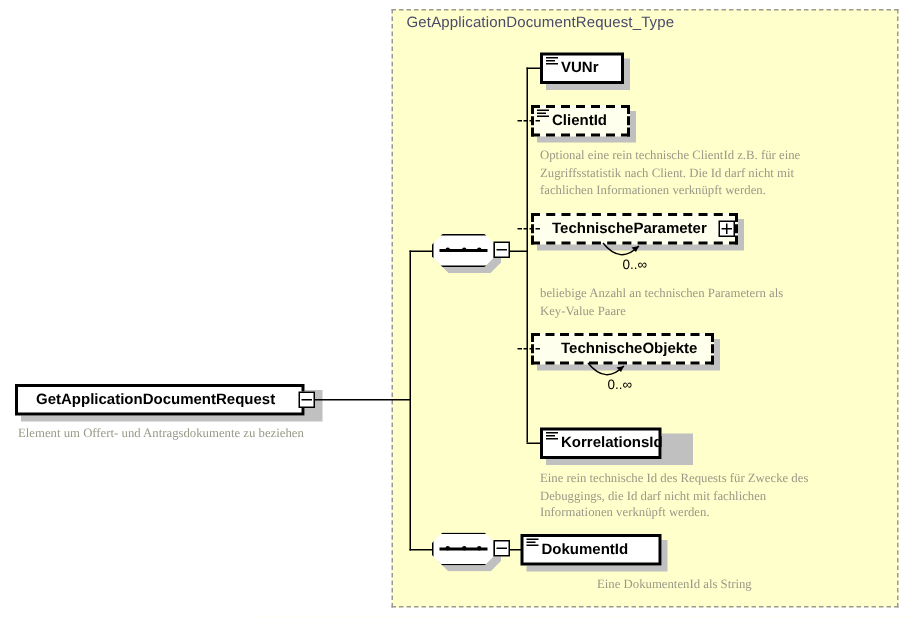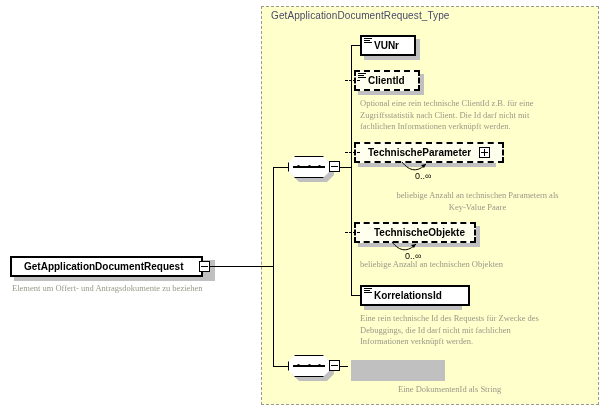--- a/index.html
+++ b/index.html
@@ -248,49 +248,48 @@
         <i></i>
       </span>
     <span>ClientId</span>
   </div>
   <div class="annot" style="left:360px; top:98px; width:235px;">Optional eine rein technische ClientId z.B. für eine
 Zugriffsstatistik nach Client. Die Id darf nicht mit
 fachlichen Informationen verknüpft werden.</div>
 
   <div class="line dotted-h" style="left:345px; top:152px; width:15px;"></div>
   <div class="eshadow" style="left:358px; top:146px; width:138px; height:21px;"></div>
-  <div class="ebox optional" style="left:354px; top:142px; width:150px;">
+  <div class="ebox optional" style="left:354px; top:142px; width:138px;">
 
     <span>TechnischeParameter</span>
   </div>
   <div class="expander plus" style="left:479px; top:147px;"></div>
   <svg class="squiggle" style="left:400px; top:160px;" width="30" height="14" viewBox="0 0 30 14">
     <path d="M2 2 C 10 12, 18 12, 26 4" stroke="#000" stroke-width="1" fill="none"></path>
     <path d="M26 4 l -5 1 l 3 3 z" fill="#000"></path>
   </svg>
   <div class="occ" style="left:415px; top:171px;">0..∞</div>
-  <div class="annot" style="left:360px; top:190px; width:235px;text-align:center;">beliebige Anzahl an technischen Parametern als
+  <div class="annot" style="left:360px; top:190px; width:235px;">beliebige Anzahl an technischen Parametern als
 Key-Value Paare</div>
 
   <div class="line dotted-h" style="left:345px; top:232px; width:15px;"></div>
   <div class="eshadow" style="left:358px; top:226px; width:122px; height:21px;"></div>
   <div class="ebox optional" style="left:354px; top:222px; width:122px;padding-left:18px;">
 
     <span>TechnischeObjekte</span>
   </div>
   <svg class="squiggle" style="left:390px; top:240px;" width="30" height="14" viewBox="0 0 30 14">
     <path d="M2 2 C 10 12, 18 12, 26 4" stroke="#000" stroke-width="1" fill="none"></path>
     <path d="M26 4 l -5 1 l 3 3 z" fill="#000"></path>
   </svg>
   <div class="occ" style="left:405px; top:251px;">0..∞</div>
-  <div class="annot" style="left:360px; top:259px; width:235px;">beliebige Anzahl an technischen Objekten</div>
 
   <div class="line h" style="left:351px; top:295px; width:9px;"></div>
   <div class="eshadow" style="left:364px; top:289px; width:98px; height:21px;"></div>
-  <div class="ebox" style="left:360px; top:285px; width:110px;">
+  <div class="ebox" style="left:360px; top:285px; width:81px;">
     <span class="lines-glyph">
         <i></i>
         <i></i>
         <i></i>
       </span>
     <span>KorrelationsId</span>
   </div>
   <div class="annot" style="left:360px; top:313px; width:238px;">Eine rein technische Id des Requests für Zwecke des
 Debuggings, die Id darf nicht mit fachlichen
 Informationen verknüpft werden.</div>
@@ -302,15 +301,23 @@
     <div class="dots">
         <b></b>
         <b></b>
         <b></b>
       </div>
   </div>
   <div class="expander" style="left:329px; top:360px;"></div>
   <div class="line h" style="left:339px; top:366px; width:9px;"></div>
 
   <div class="eshadow" style="left:351px; top:360px; width:94px; height:21px;"></div>
+  <div class="ebox" style="left:347px; top:356px; width:94px;">
+    <span class="lines-glyph">
+        <i></i>
+        <i></i>
+        <i></i>
+      </span>
+    <span>DokumentId</span>
+  </div>
   <div class="annot" style="left:370px; top:384px; width:238px;padding-left:28px;">Eine DokumentenId als String</div>
 
 </div>
 
 </body></html>

